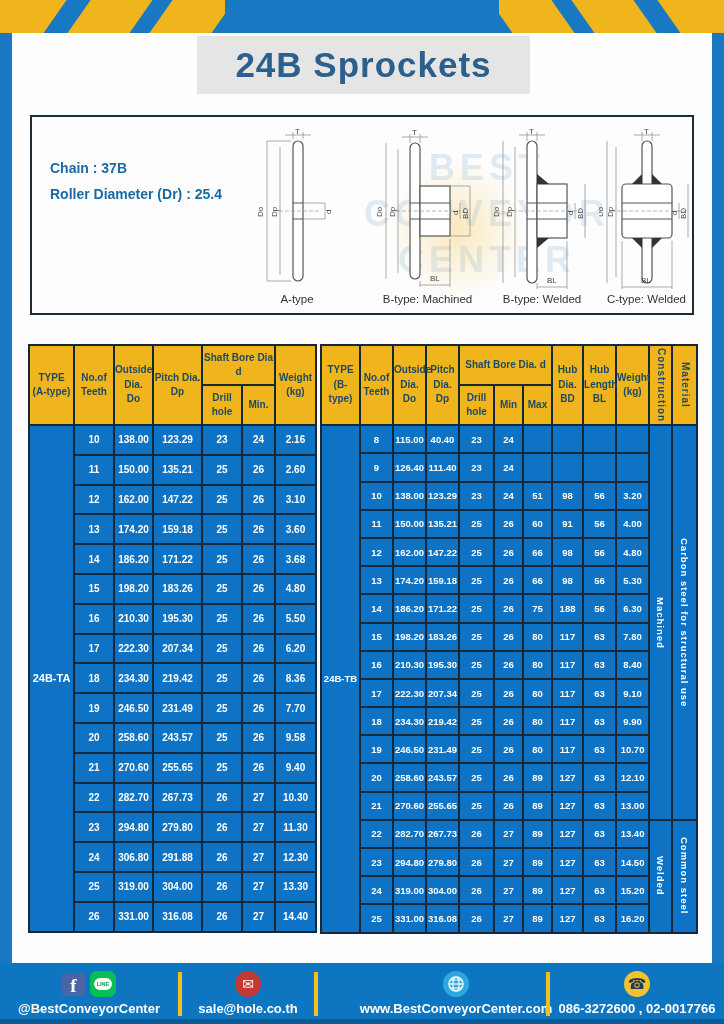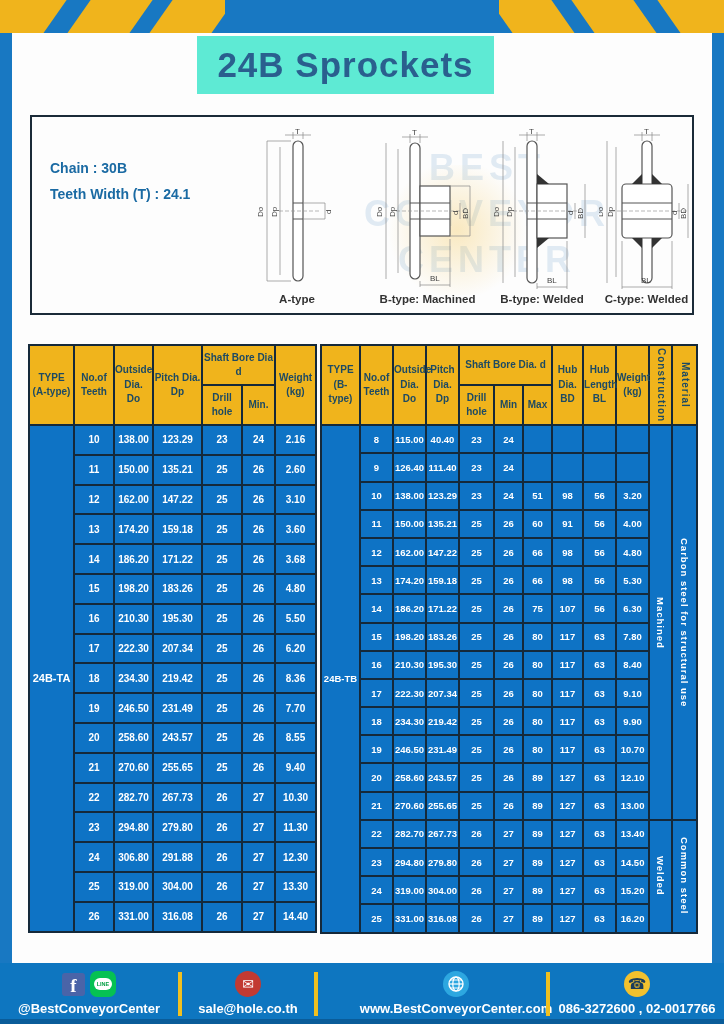--- a/index.html
+++ b/index.html
@@ -8,36 +8,36 @@
   .content{ position:absolute; left:12px; top:33px; width:700px; height:930px; background:#fdfdfd; }
 
   
   .corner{ position:absolute; top:0; height:33px; width:225px; overflow:hidden; }
   .corner.left{ left:0; } .corner.right{ right:0; }
   .stripe{ position:absolute; top:-4px; height:44px; width:62px; background:#f0b41c; }
   .corner.left .stripe{ transform:skewX(-35deg); }
   .corner.right .stripe{ transform:skewX(35deg); }
 
   
-  .title-banner{ position:absolute; left:197px; top:36px; width:297px; height:58px; background:#5eead4;
+  .title-banner{ position:absolute; left:197px; top:36px; width:333px; height:58px; background:#e5e5e5;
     display:flex; align-items:center; justify-content:center; }
   .title-banner span{ font-size:35px; font-weight:bold; color:#2a5f8e; letter-spacing:1px; }
 
   
   .spec-panel{ position:absolute; left:30px; top:115px; width:664px; height:200px; background:#fdfdfd;
     border:2px solid #1b2b38; }
   .watermark{ position:absolute; left:290px; top:28px; width:330px; text-align:center;
     font-size:36px; font-weight:bold; letter-spacing:5px; line-height:46px;
     color:rgba(110,160,205,0.20); pointer-events:none; }
   .watermark::before{ content:""; position:absolute; left:60px; top:20px; width:150px; height:130px;
     background:radial-gradient(circle, rgba(240,185,50,0.30) 0%, rgba(240,185,50,0) 70%); }
   .spec-lines{ position:absolute; left:18px; top:38px; font-size:14px; font-weight:bold;
     color:#1a6aa3; line-height:26px; white-space:nowrap; }
   .diagram{ position:absolute; top:12px; text-align:center; }
-  .diagram .caption{ font-size:11.5px; color:#333; margin-top:2px; font-weight:bold; }
+  .diagram .caption{ font-size:11.5px; color:#333; margin-top:2px; font-weight:normal; }
   .diagram svg{ display:block; margin:0 auto; }
   .dg-line{ stroke:#555; stroke-width:1; fill:none; }
   .dg-part{ stroke:#555; stroke-width:1.2; fill:#ffffff; }
   .dg-dim{ stroke:#888; stroke-width:0.7; fill:none; }
   .dg-center{ stroke:#999; stroke-width:0.7; stroke-dasharray:4 2; }
   .dg-weld{ fill:#333; }
   .dg-txt{ font-size:8px; fill:#444; font-family:"Liberation Sans",sans-serif; }
 
   
   table{ border-collapse:collapse; table-layout:fixed; position:absolute; }
@@ -96,22 +96,22 @@
   <div class="content"></div>
 
   <div class="title-banner">
     <span>24B Sprockets</span>
   </div>
 
   <div class="spec-panel">
     <div class="watermark">BEST CONVEYOR CENTER</div>
 
     <div class="spec-lines">
-      <div>Chain : 30B</div>
-      <div>Teeth Width (T) : 24.1</div>
+      <div>Chain : 37B</div>
+      <div>Roller Diameter (Dr) : 25.4</div>
     </div>
 
     <div class="diagram" style="left:215px; width:100px;">
       <svg width="96" height="162" viewBox="0 0 96 162">
         <line class="dg-dim" x1="44" y1="10" x2="44" y2="3"></line>
           <line class="dg-dim" x1="54" y1="10" x2="54" y2="3"></line>
         <line class="dg-dim" x1="36" y1="6" x2="62" y2="6"></line>
         <text class="dg-txt" x="46" y="5">T</text>
         <rect class="dg-part" x="44" y="12" width="10" height="140" rx="5"></rect>
         <line class="dg-line" x1="44" y1="74" x2="54" y2="74"></line>
@@ -332,21 +332,21 @@
           <td>25</td>
           <td>26</td>
           <td>7.70</td>
         </tr>
         <tr>
           <td>20</td>
           <td>258.60</td>
           <td>243.57</td>
           <td>25</td>
           <td>26</td>
-          <td>8.55</td>
+          <td>9.58</td>
         </tr>
         <tr>
           <td>21</td>
           <td>270.60</td>
           <td>255.65</td>
           <td>25</td>
           <td>26</td>
           <td>9.40</td>
         </tr>
         <tr>
@@ -507,21 +507,21 @@
           <td>56</td>
           <td>5.30</td>
         </tr>
         <tr>
           <td>14</td>
           <td>186.20</td>
           <td>171.22</td>
           <td>25</td>
           <td>26</td>
           <td>75</td>
-          <td>107</td>
+          <td>188</td>
           <td>56</td>
           <td>6.30</td>
         </tr>
         <tr>
           <td>15</td>
           <td>198.20</td>
           <td>183.26</td>
           <td>25</td>
           <td>26</td>
           <td>80</td>

